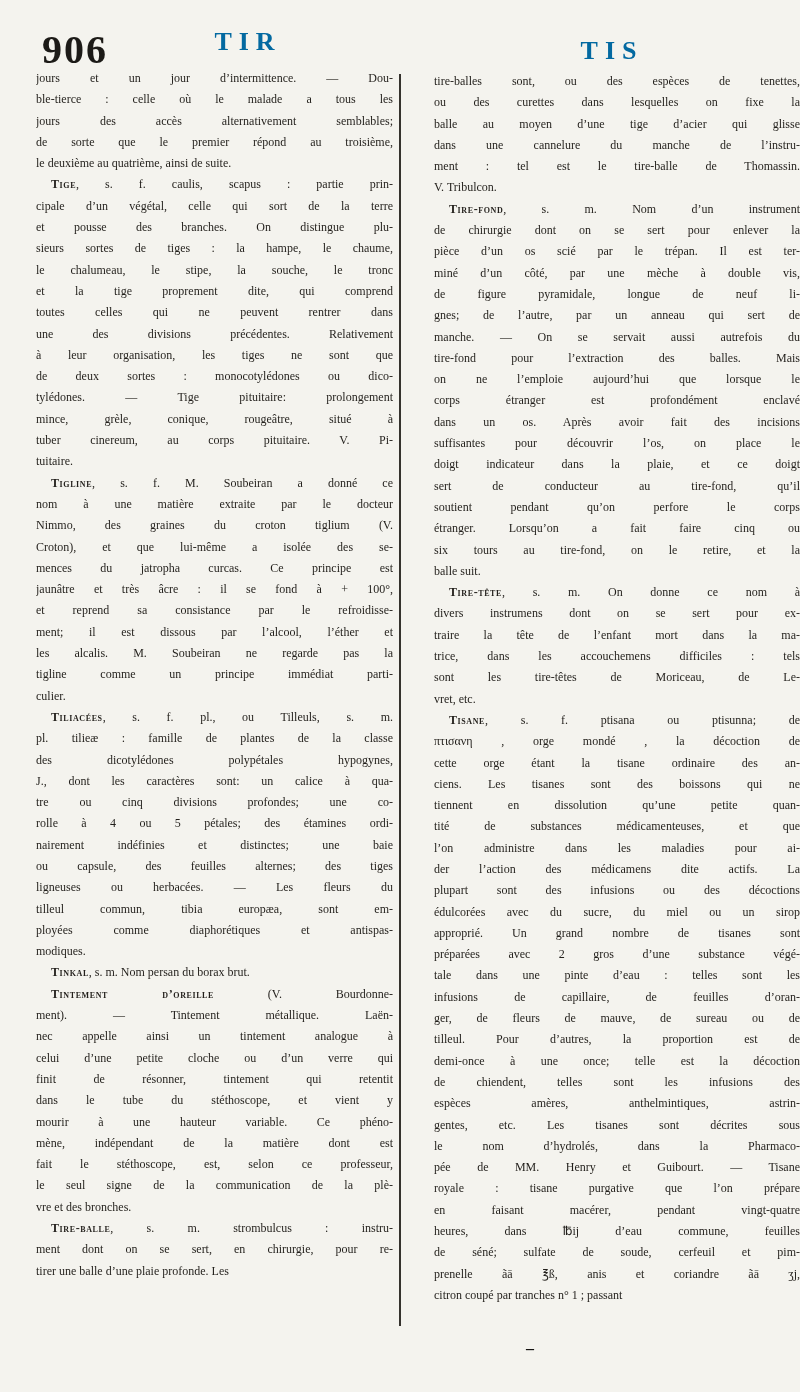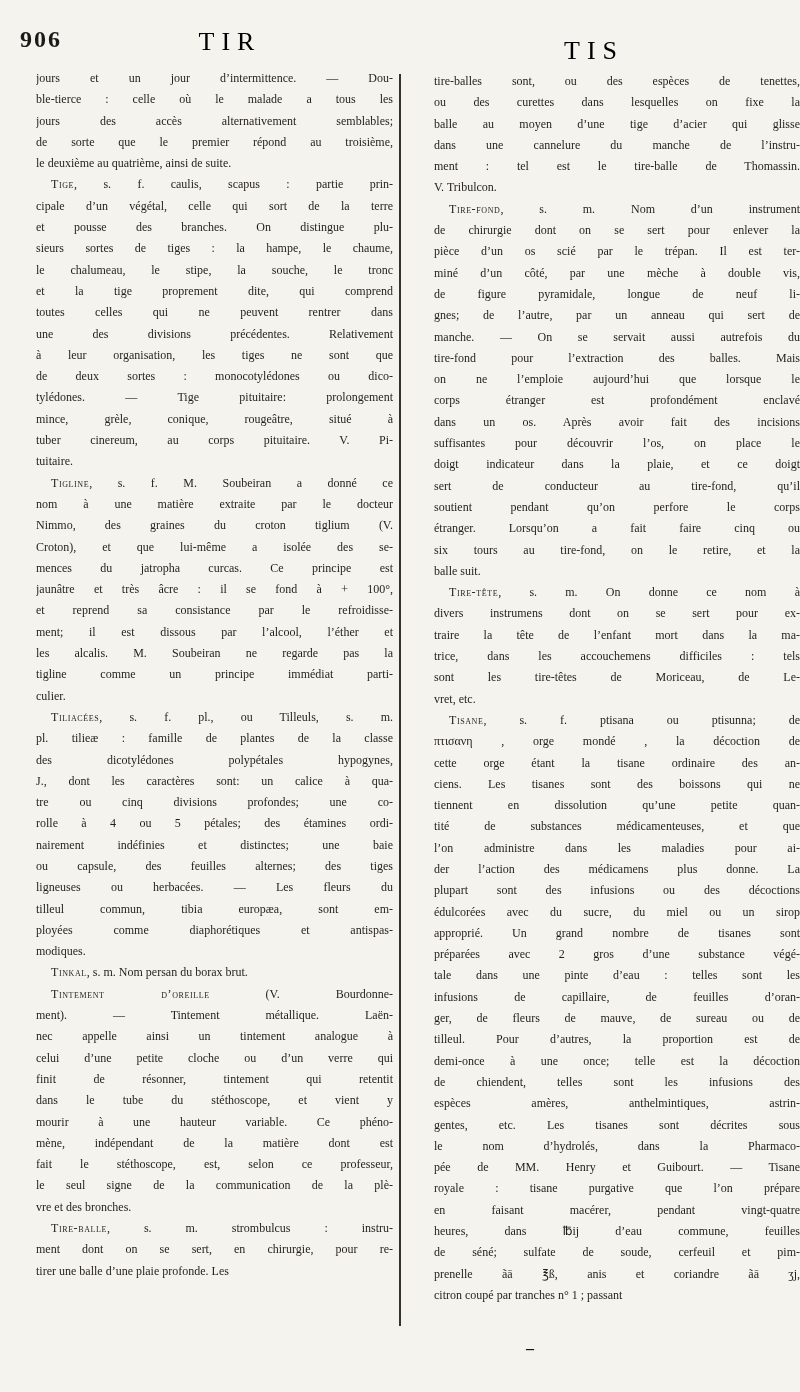--- a/index.html
+++ b/index.html
@@ -6,26 +6,26 @@
   body{
     width:800px;height:1392px;
     background:#f4f3ee;
     font-family:"Liberation Serif","DejaVu Serif","DejaVu Sans",serif;
     color:#221f1b;
     position:relative;
     overflow:hidden;
   }
   .page{position:absolute;inset:0;}
   .page-number{
-    position:absolute;left:20px;top:26px;
-    font-size:24px;font-weight:bold;letter-spacing:2px;color:#1c1a17;
+    position:absolute;left:42px;top:26px;
+    font-size:40px;font-weight:bold;letter-spacing:2px;color:#1c1a17;
   }
   .running-head{
     position:absolute;top:27px;
-    font-size:26px;font-weight:normal;letter-spacing:7px;color:#000000;
+    font-size:26px;font-weight:bold;letter-spacing:7px;color:#0369a1;margin-left:18px;
   }
   .head-left{left:230px;transform:translateX(-50%);}
   .head-right{left:594px;transform:translateX(-50%);top:36px;}
   .column{
     position:absolute;
     font-size:12px;line-height:21.3px;
   }
   .column-left{left:36px;top:68px;width:357px;}
   .column-right{left:410px;top:71px;width:366px;margin-left:24px;}
   .col-divider{
@@ -36,21 +36,21 @@
   .line{
     height:21.3px;overflow:hidden;
     text-align:justify;text-align-last:justify;
     white-space:normal;
   }
   .para .line:last-child{text-align-last:left;}
   .line.indent{text-indent:15px;}
   .headword{
     font-variant:small-caps;
     letter-spacing:0.6px;
-    font-weight:normal;
+    font-weight:bold;
   }
   .footer-mark{
     position:absolute;left:526px;top:1340px;
     font-size:16px;font-weight:bold;color:#141210;
   }
 </style>
 </head>
 <body>
 
 <div class="page">
@@ -175,21 +175,21 @@
         <div class="line">vret, etc.</div>
       </div>
       <div class="para">
         <div class="line indent"><span class="headword">Tisane</span>, s. f. ptisana ou ptisunna; de</div>
         <div class="line">πτισανη , orge mondé , la décoction de</div>
         <div class="line">cette orge étant la tisane ordinaire des an-</div>
         <div class="line">ciens. Les tisanes sont des boissons qui ne</div>
         <div class="line">tiennent en dissolution qu’une petite quan-</div>
         <div class="line">tité de substances médicamenteuses, et que</div>
         <div class="line">l’on administre dans les maladies pour ai-</div>
-        <div class="line">der l’action des médicamens plus donne. La</div>
+        <div class="line">der l’action des médicamens dite actifs. La</div>
         <div class="line">plupart sont des infusions ou des décoctions</div>
         <div class="line">édulcorées avec du sucre, du miel ou un sirop</div>
         <div class="line">approprié. Un grand nombre de tisanes sont</div>
         <div class="line">préparées avec 2 gros d’une substance végé-</div>
         <div class="line">tale dans une pinte d’eau : telles sont les</div>
         <div class="line">infusions de capillaire, de feuilles d’oran-</div>
         <div class="line">ger, de fleurs de mauve, de sureau ou de</div>
         <div class="line">tilleul. Pour d’autres, la proportion est de</div>
         <div class="line">demi-once à une once; telle est la décoction</div>
         <div class="line">de chiendent, telles sont les infusions des</div>

